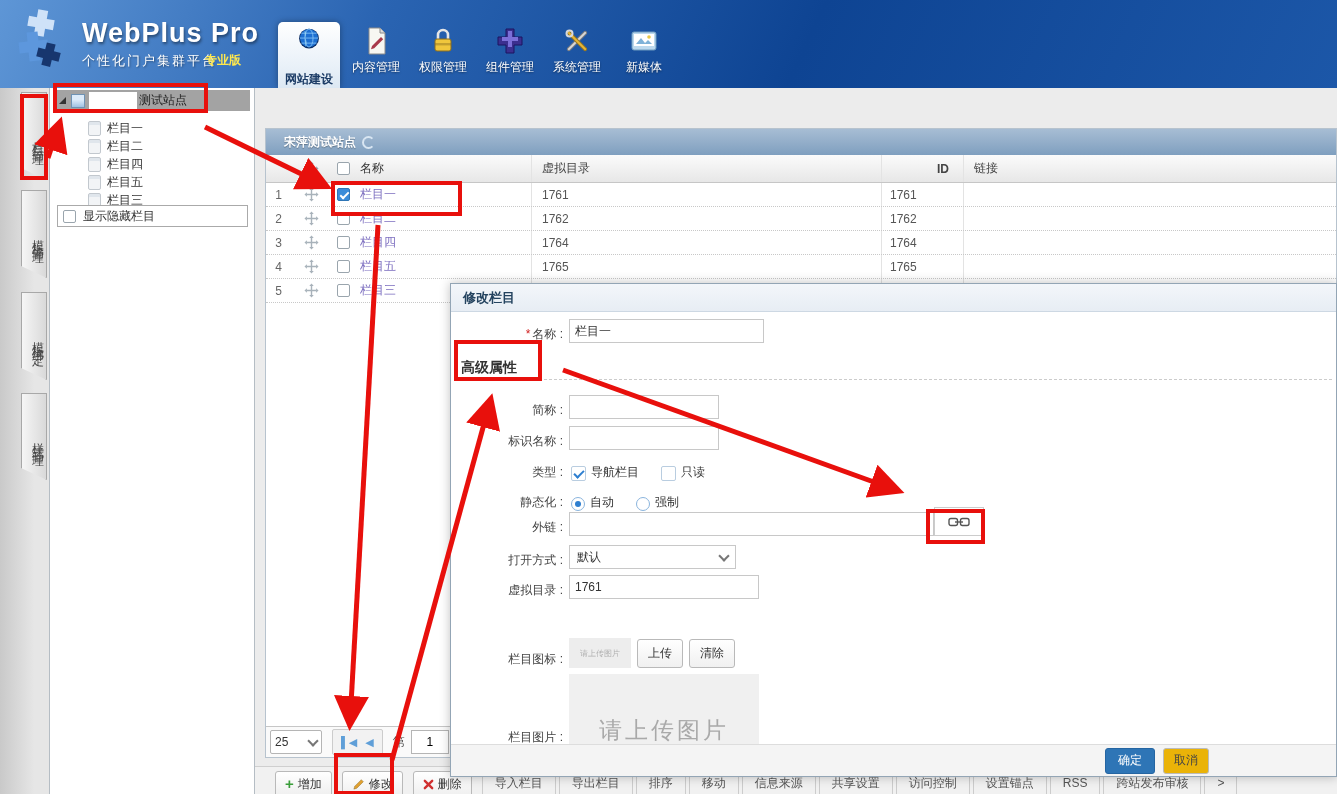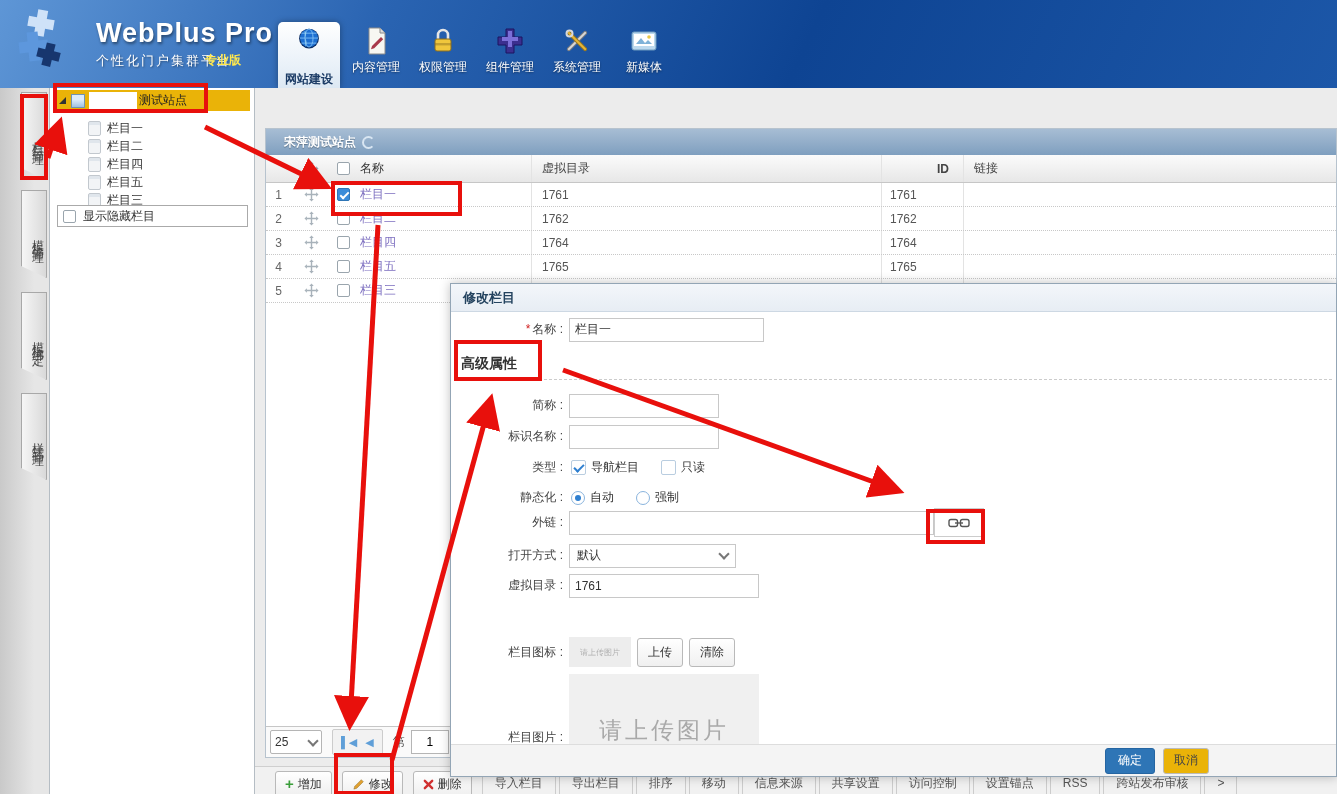--- a/index.html
+++ b/index.html
@@ -3,21 +3,21 @@
 <meta charset="utf-8">
 <style>
   html,body{margin:0;padding:0;}
   body{width:1337px;height:794px;position:relative;overflow:hidden;background:#ececec;
        font-family:"Liberation Sans","DejaVu Sans",sans-serif;font-size:12px;color:#333;}
   
   #header{position:absolute;left:0;top:0;width:1337px;height:88px;
     background:linear-gradient(115deg,#5e96d6 0%,#2a64b2 28%,#0e4493 60%,#1c57a8 100%);}
   #logo{position:absolute;left:14px;top:6px;display:flex;}
   #logo-mark{width:62px;height:70px;}
-  #logo-text{margin-left:20px;color:#fff;}
+  #logo-text{margin-left:6px;color:#fff;}
   #logo-title{font-size:27px;font-weight:bold;letter-spacing:1px;margin-top:12px;text-shadow:1px 2px 3px rgba(0,0,0,.45);}
   #logo-sub{font-size:13px;margin-top:3px;letter-spacing:2px;text-shadow:1px 1px 2px rgba(0,0,0,.4);}
   #logo-edition{position:absolute;left:205px;top:52px;color:#ffe84d;font-size:12px;font-weight:bold;}
   #nav{position:absolute;left:278px;top:0;height:88px;display:flex;align-items:flex-end;}
   .nav-item{width:62px;height:66px;margin-right:5px;display:flex;flex-direction:column;align-items:center;
     justify-content:flex-start;padding-top:4px;box-sizing:border-box;cursor:pointer;}
   .nav-item .nav-label{font-size:12px;color:#fff;margin-top:3px;text-shadow:0 1px 2px rgba(0,0,0,.5);}
   .nav-item.active{background:linear-gradient(#ffffff,#e8f0f8 70%,#dce8f3);border-radius:5px 5px 0 0;
     box-shadow:0 0 6px rgba(0,0,0,.35);gap:15px;}
   .nav-item.active .nav-label{color:#1c3c66;font-weight:bold;text-shadow:none;}
@@ -28,21 +28,21 @@
     border:1px solid #a8a8a8;box-sizing:border-box;display:flex;align-items:flex-start;justify-content:center;
     writing-mode:vertical-rl;text-orientation:upright;letter-spacing:4px;font-size:12px;color:#444;
     padding-top:8px;cursor:pointer;clip-path:polygon(0 0,100% 0,100% 100%,0 calc(100% - 12px));}
   #vtab-0{top:4px;height:88px;}
   #vtab-1{top:102px;height:88px;}
   #vtab-2{top:204px;height:88px;}
   #vtab-3{top:305px;height:87px;}
   
   #tree-panel{position:absolute;left:50px;top:88px;width:205px;height:706px;background:#fff;
     border-right:1px solid #b5bdc4;box-sizing:border-box;}
-  #tree-site{position:absolute;left:5px;top:2px;right:4px;height:21px;background:#eab308;
+  #tree-site{position:absolute;left:5px;top:2px;right:4px;height:21px;background:#a3a3a3;
     display:flex;align-items:center;cursor:pointer;}
   #tree-caret{width:0;height:0;border-bottom:7px solid #333;border-left:7px solid transparent;margin-left:4px;}
   #tree-site-icon{width:12px;height:12px;border:1px solid #6f93b5;background:linear-gradient(#dcebfa 40%,#9fc2e2);margin-left:5px;}
   #tree-redact{width:48px;height:17px;background:#fff;margin-left:4px;}
   #tree-site-label{margin-left:2px;color:#222;}
   .tree-item{position:absolute;left:38px;height:18px;display:flex;align-items:center;cursor:pointer;color:#333;}
   .doc-icon{width:11px;height:13px;border:1px solid #c2c8ce;background:#f2f4f6;border-radius:2px;margin-right:6px;
     box-shadow:inset 0 3px 0 #e0e6ec;}
   #show-hidden{position:absolute;left:7px;top:117px;width:189px;height:20px;border:1px solid #aaa;
     display:flex;align-items:center;background:#fff;}
@@ -90,21 +90,21 @@
     display:flex;align-items:center;padding:0 9px;margin-right:10px;cursor:pointer;color:#333;}
   .tb-btn svg,.tb-btn .plus{margin-right:4px;}
   .plus{color:#3a9d3a;font-weight:bold;font-size:15px;line-height:12px;}
   .tb-flat{height:24px;display:flex;align-items:center;padding:0 12px;border-left:1px solid #ccc;
     border-right:1px solid #ccc;margin-right:3px;color:#555;cursor:pointer;}
   
   #modal{position:absolute;left:450px;top:283px;width:887px;height:494px;background:#fff;
     border:1px solid #93a5b5;box-sizing:border-box;box-shadow:0 0 10px rgba(0,0,0,.25);z-index:10;}
   #modal-header{height:27px;background:linear-gradient(#f3f6fa,#e7edf4);border-bottom:1px solid #cdd8e3;
     display:flex;align-items:center;padding-left:12px;font-weight:bold;color:#24435f;font-size:13px;}
-  .frow{position:absolute;left:0;right:0;height:27px;display:flex;align-items:center;}
+  .frow{position:absolute;left:0;right:0;height:27px;display:flex;align-items:flex-end;}
   .flabel{width:112px;text-align:right;color:#444;flex:none;}
   .flabel::after{content:" :";}
   .req{color:#d02020;margin-right:2px;}
   .fin{height:24px;border:1px solid #c8c8c8;margin-left:6px;font-size:12px;padding:0 5px;box-sizing:border-box;color:#333;}
   .fselect{height:24px;border:1px solid #c8c8c8;margin-left:6px;background:#fff;display:flex;align-items:center;
     justify-content:space-between;padding:0 7px;box-sizing:border-box;cursor:pointer;}
   #row-adv{left:10px;font-size:14px;font-weight:bold;color:#333;}
   #adv-dash{position:absolute;left:8px;right:4px;top:95px;border-top:1px dashed #ccc;}
   .dlg-cb{width:15px;height:15px;border:1px solid #b9cde0;background:#fff;border-radius:2px;margin:0 5px 0 8px;
     position:relative;cursor:pointer;box-sizing:border-box;}

